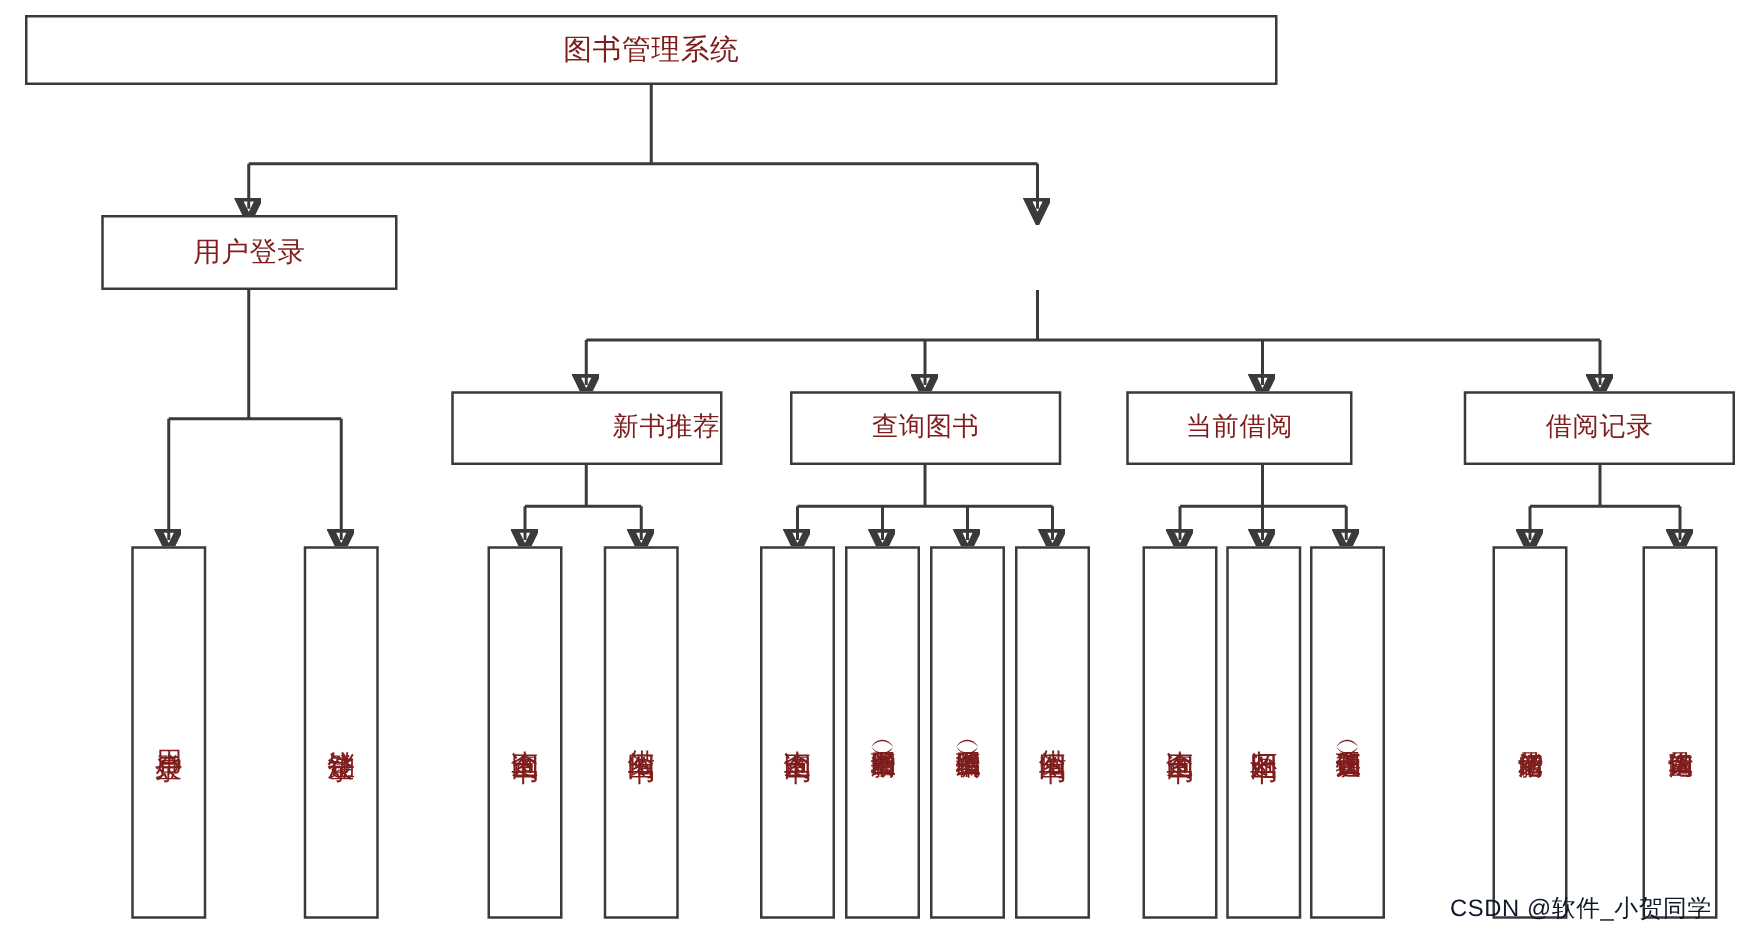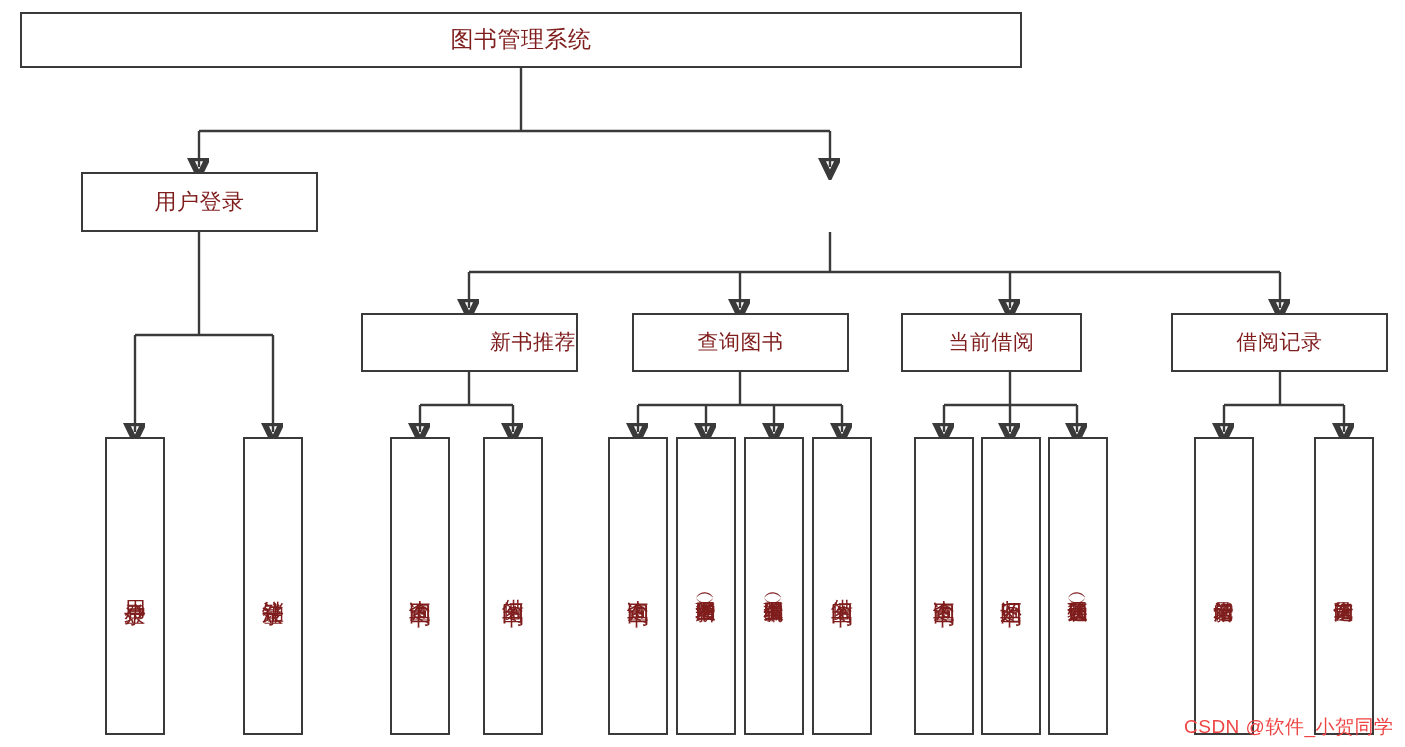--- a/index.html
+++ b/index.html
@@ -61,24 +61,24 @@
     height: 747px;
     pointer-events: none;
   }
   svg.edges line, svg.edges path {
     stroke: #3a3a3a;
     stroke-width: 2.4;
     fill: none;
   }
   .watermark {
     position: absolute;
-    left: 1184px;
+    left: 1160px;
     top: 714px;
     font-size: 19px;
-    color: #ef4444;
+    color: #0f172a;
     white-space: nowrap;
     letter-spacing: 0.5px;
   }
 </style>
 </head>
 <body>
 
 <div id="canvas">
 
   <svg class="edges" viewBox="0 0 1405 747">

